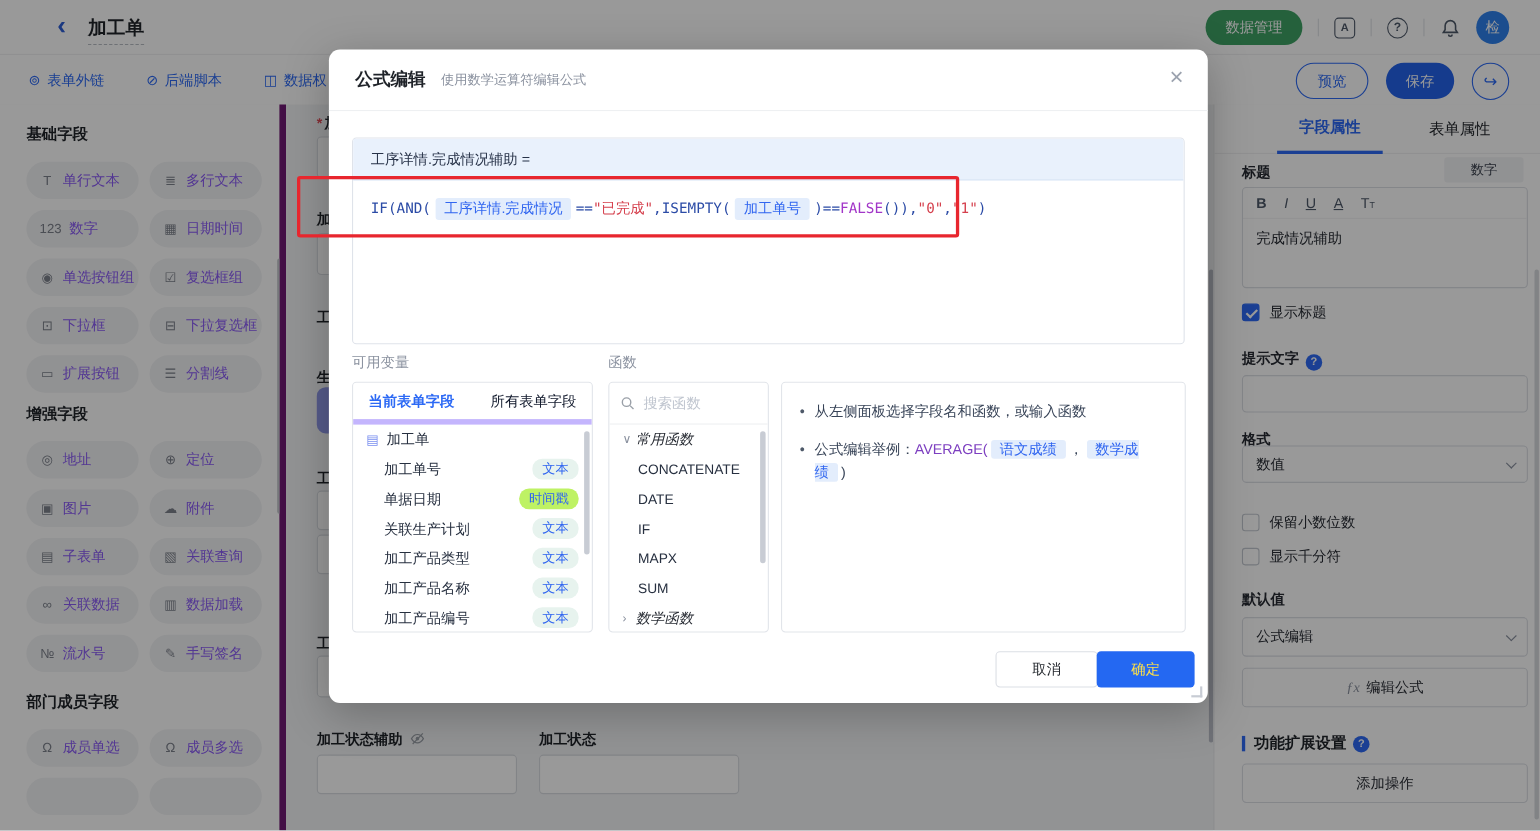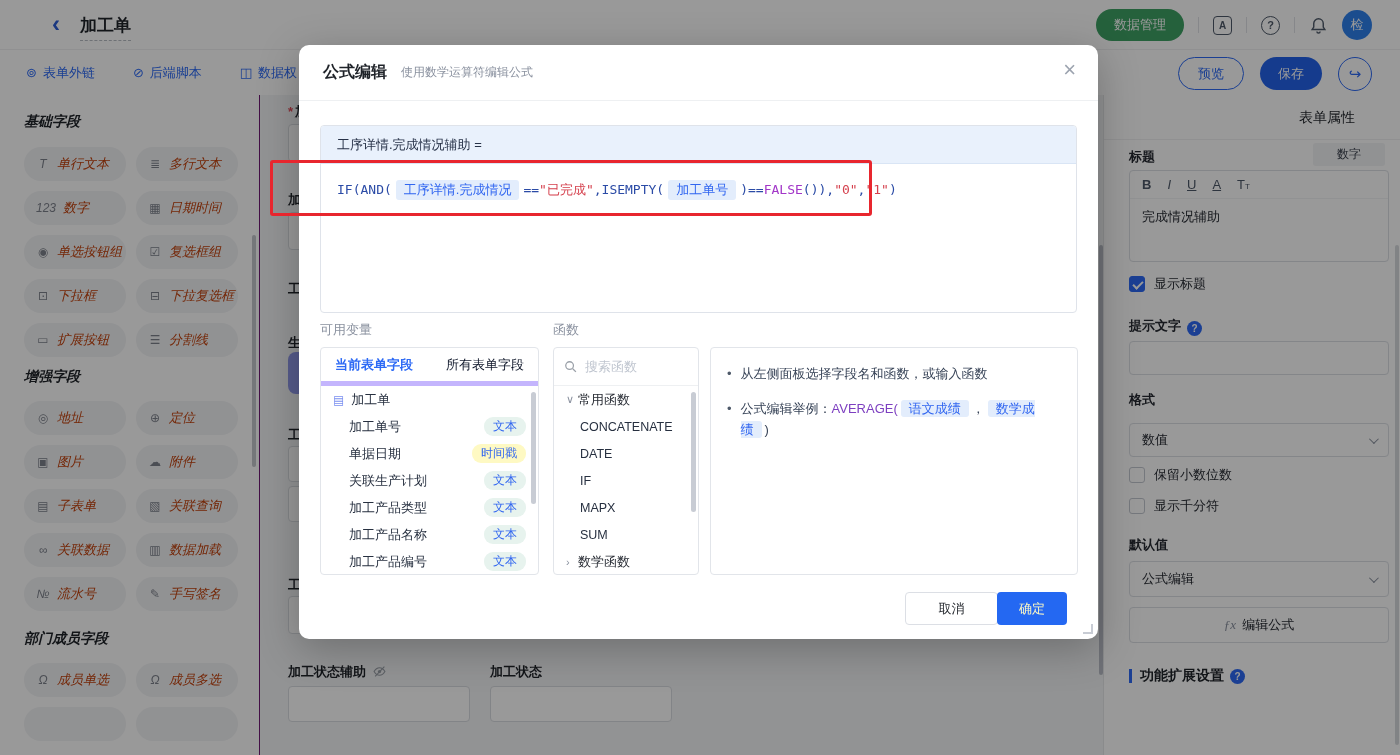--- a/index.html
+++ b/index.html
@@ -23,26 +23,26 @@
   
   .toolbar2 { position:absolute; left:0; top:50px; width:1400px; height:45px; background:#fff; z-index:1; }
   .links { position:absolute; left:26px; top:0; height:45px; display:flex; align-items:center; gap:38px; }
   .link { color:#2d6af5; display:flex; align-items:center; gap:6px; cursor:pointer; white-space:nowrap; }
   .link .g { font-size:13px; }
   .btn-preview { position:absolute; right:156px; top:7px; width:66px; height:33px; border:1px solid #2d6af5; color:#2d6af5; border-radius:17px; background:#fff; display:flex; align-items:center; justify-content:center; cursor:pointer; }
   .btn-save { position:absolute; right:78px; top:7px; width:62px; height:33px; background:#2463eb; color:#fff; border-radius:17px; display:flex; align-items:center; justify-content:center; cursor:pointer; }
   .btn-share { position:absolute; right:28px; top:7px; width:34px; height:34px; border:1px solid #2d6af5; color:#2d6af5; border-radius:50%; display:flex; align-items:center; justify-content:center; font-size:15px; cursor:pointer; }
 
   
-  .sidebar { position:absolute; left:0; top:95px; width:260px; height:660px; background:#fff; border-right:1px solid #701a75; z-index:1; overflow:hidden;font-style:italic; }
+  .sidebar { position:absolute; left:0; top:95px; width:260px; height:660px; background:#fff; border-right:6px solid #701a75; z-index:1; overflow:hidden; }
   .sec-title { position:absolute; left:24px; font-size:14px; font-weight:700; color:#1f2329; }
   .pill-grid { position:absolute; left:24px; width:214px; display:flex; flex-wrap:wrap; gap:10px; }
   .pill { width:102px; height:34px; background:#f2f3f5; border-radius:17px; display:flex; align-items:center; padding-left:12px; gap:7px; cursor:pointer; white-space:nowrap; overflow:hidden; }
   .pill-ic { color:#7d828c; font-size:12px; min-width:14px; text-align:center; }
-  .pill-lb { font-size:13px; color:#c2410c; }
+  .pill-lb { font-size:13px; color:#8b5cf6; }
   .sb-scroll { position:absolute; left:252px; top:140px; width:4px; height:232px; background:#c3c6cc; border-radius:2px; }
 
   
   .canvas { position:absolute; left:260px; top:95px; width:843px; height:660px; background:#f4f5f7; z-index:0; }
   .cv-label { position:absolute; left:28px; font-size:13px; color:#1f2329; font-weight:600; white-space:nowrap; }
   .cv-star { color:#e34d59; margin-right:2px; }
   .cv-box { position:absolute; left:28px; width:120px; background:#fff; border:1px solid #d9dce1; border-radius:4px; }
   .cv-indigo { position:absolute; left:28px; width:46px; height:42px; background:#8f98e8; border-radius:8px; }
   .cv-scroll { position:absolute; left:839px; top:150px; width:4px; height:430px; background:#b9bdc6; border-radius:2px; }
 
@@ -95,35 +95,35 @@
   .m-sec-label { position:absolute; font-size:13px; color:#8a919f; }
   .panel { position:absolute; top:302px; height:228px; border:1px solid #e2e5ea; border-radius:4px; background:#fff; overflow:hidden; }
   .v-tabs { height:38px; border-bottom:5px solid #c4b5fd; display:flex; align-items:center; justify-content:space-between; padding:0 14px; font-size:13px; }
   .v-tab-cur { color:#2d6af5; font-weight:600; cursor:pointer; }
   .v-tab-all { color:#0f172a; cursor:pointer; }
   .v-row { height:27px; display:flex; align-items:center; padding:0 12px; cursor:pointer; }
   .v-row .file { color:#7a8ff0; margin-right:7px; font-size:12px; }
   .v-item { padding-left:28px; }
   .v-name { color:#273040; }
   .badge { margin-left:auto; font-size:12px; color:#3166f0; background:#e7f3ee; border-radius:9px; padding:1px 9px; }
-  .badge[data-kind="time"] { background:#fef9c3; }
+  .badge[data-kind="time"] { background:#bef264; }
   .list-scroll { position:absolute; right:2px; width:5px; background:#c8ccd4; border-radius:3px; }
   .s-row { height:38px; border-bottom:1px solid #eef0f2; display:flex; align-items:center; padding:0 10px; gap:7px; }
   .s-input { border:none; outline:none; width:100px; font-size:13px; color:#272b33; }
   .s-input::placeholder { color:#bfc5cf; }
-  .t-group { color:#272b33; }
+  .t-group { color:#272b33;font-style:italic; }
   .t-chev { color:#8a919f; font-size:11px; width:12px; }
   .t-item { padding-left:26px; color:#273040; font-size:12.5px; }
   .help-panel { padding:15px 16px; }
   .h-row { display:flex; gap:9px; margin-bottom:14px; font-size:13px; color:#374357; line-height:21px; }
   .h-dot { color:#4e5969; }
   .h-fn { color:#7d3fc0; }
   .h-chip { background:#e3edfc; color:#3166f0; border-radius:3px; padding:1px 8px; margin:0 3px; }
   .m-cancel { position:absolute; left:606px; top:547px; width:93px; height:33px; border:1px solid #dcdfe5; border-radius:4px; background:#fff; color:#1f2329; display:flex; align-items:center; justify-content:center; cursor:pointer; }
-  .m-ok { position:absolute; left:698px; top:547px; width:70px; height:33px; border-radius:4px; background:#2468f2; color:#fef9c3; display:flex; align-items:center; justify-content:center; cursor:pointer; }
+  .m-ok { position:absolute; left:698px; top:547px; width:89px; height:33px; border-radius:4px; background:#2468f2; color:#fde047; display:flex; align-items:center; justify-content:center; cursor:pointer; }
   .resize { position:absolute; right:5px; bottom:5px; width:10px; height:10px; border-right:2px solid #c8ccd4; border-bottom:2px solid #c8ccd4; cursor:nwse-resize; }
 
   .red-rect { position:absolute; left:270px; top:160px; width:602px; height:56px; border:3px solid #e8262e; border-radius:3px; z-index:50; pointer-events:none; }
 
   .eye-slash { display:inline-block; margin-left:6px; vertical-align:-2px; }
 </style>
 </head>
 <body>
 
 <div class="screen">
@@ -320,20 +320,21 @@
           </svg></span>
     </div>
     <div class="cv-box" style="top:591px;width:182px;height:36px"></div>
     <div class="cv-label" style="top:568px;left:230px">加工状态</div>
     <div class="cv-box" style="top:591px;left:230px;width:182px;height:36px"></div>
     <div class="cv-scroll"></div>
   </div>
 
   <div class="props">
     <div class="p-tabs">
+      <div class="p-tab active" style="left:57px;padding:0 20px">字段属性</div>
       <div class="p-tab" style="left:185px;padding:0 10px">表单属性</div>
     </div>
     <div class="p-label" style="top:53px">标题</div>
     <div class="type-tag">数字</div>
     <div class="editor-box">
       <div class="ed-toolbar">
         <span class="fmt-b">B</span>
         <span class="fmt-i">I</span>
         <span class="fmt-u">U</span>
         <span class="fmt-a">A</span>
@@ -343,21 +344,21 @@
     </div>
     <div class="chk-row" style="top:180px">
       <span class="chk on"></span>
       <span>显示标题</span>
     </div>
     <div class="p-label" style="top:222px">
       <span>提示文字</span><span class="q-ic">?</span>
     </div>
     <input class="p-input" style="top: 246px;">
     <div class="p-label" style="top:296px">格式</div>
-    <div class="p-select" style="top:328px">
+    <div class="p-select" style="top:310px">
       <span>数值</span>
       <span class="chev"></span>
     </div>
     <div class="chk-row" style="top:371px">
       <span class="chk"></span>
       <span>保留小数位数</span>
     </div>
     <div class="chk-row" style="top:402px">
       <span class="chk"></span>
       <span>显示千分符</span>
@@ -367,20 +368,23 @@
       <span>公式编辑</span>
       <span class="chev"></span>
     </div>
     <div class="p-btn" style="top:512px">
       <span class="fx">ƒx</span>
       <span>编辑公式</span>
     </div>
     <div class="ext-head" style="top:572px">
       <span>功能扩展设置</span>
         <span class="q-ic">?</span>
+    </div>
+    <div class="p-btn" style="top:599px">
+      <span>添加操作</span>
     </div>
     <div class="pr-scroll"></div>
   </div>
 
   <div class="overlay"></div>
 
   <div class="modal">
     <div class="m-head">
       <span class="m-title">公式编辑</span>
       <span class="m-sub">使用数学运算符编辑公式</span>

